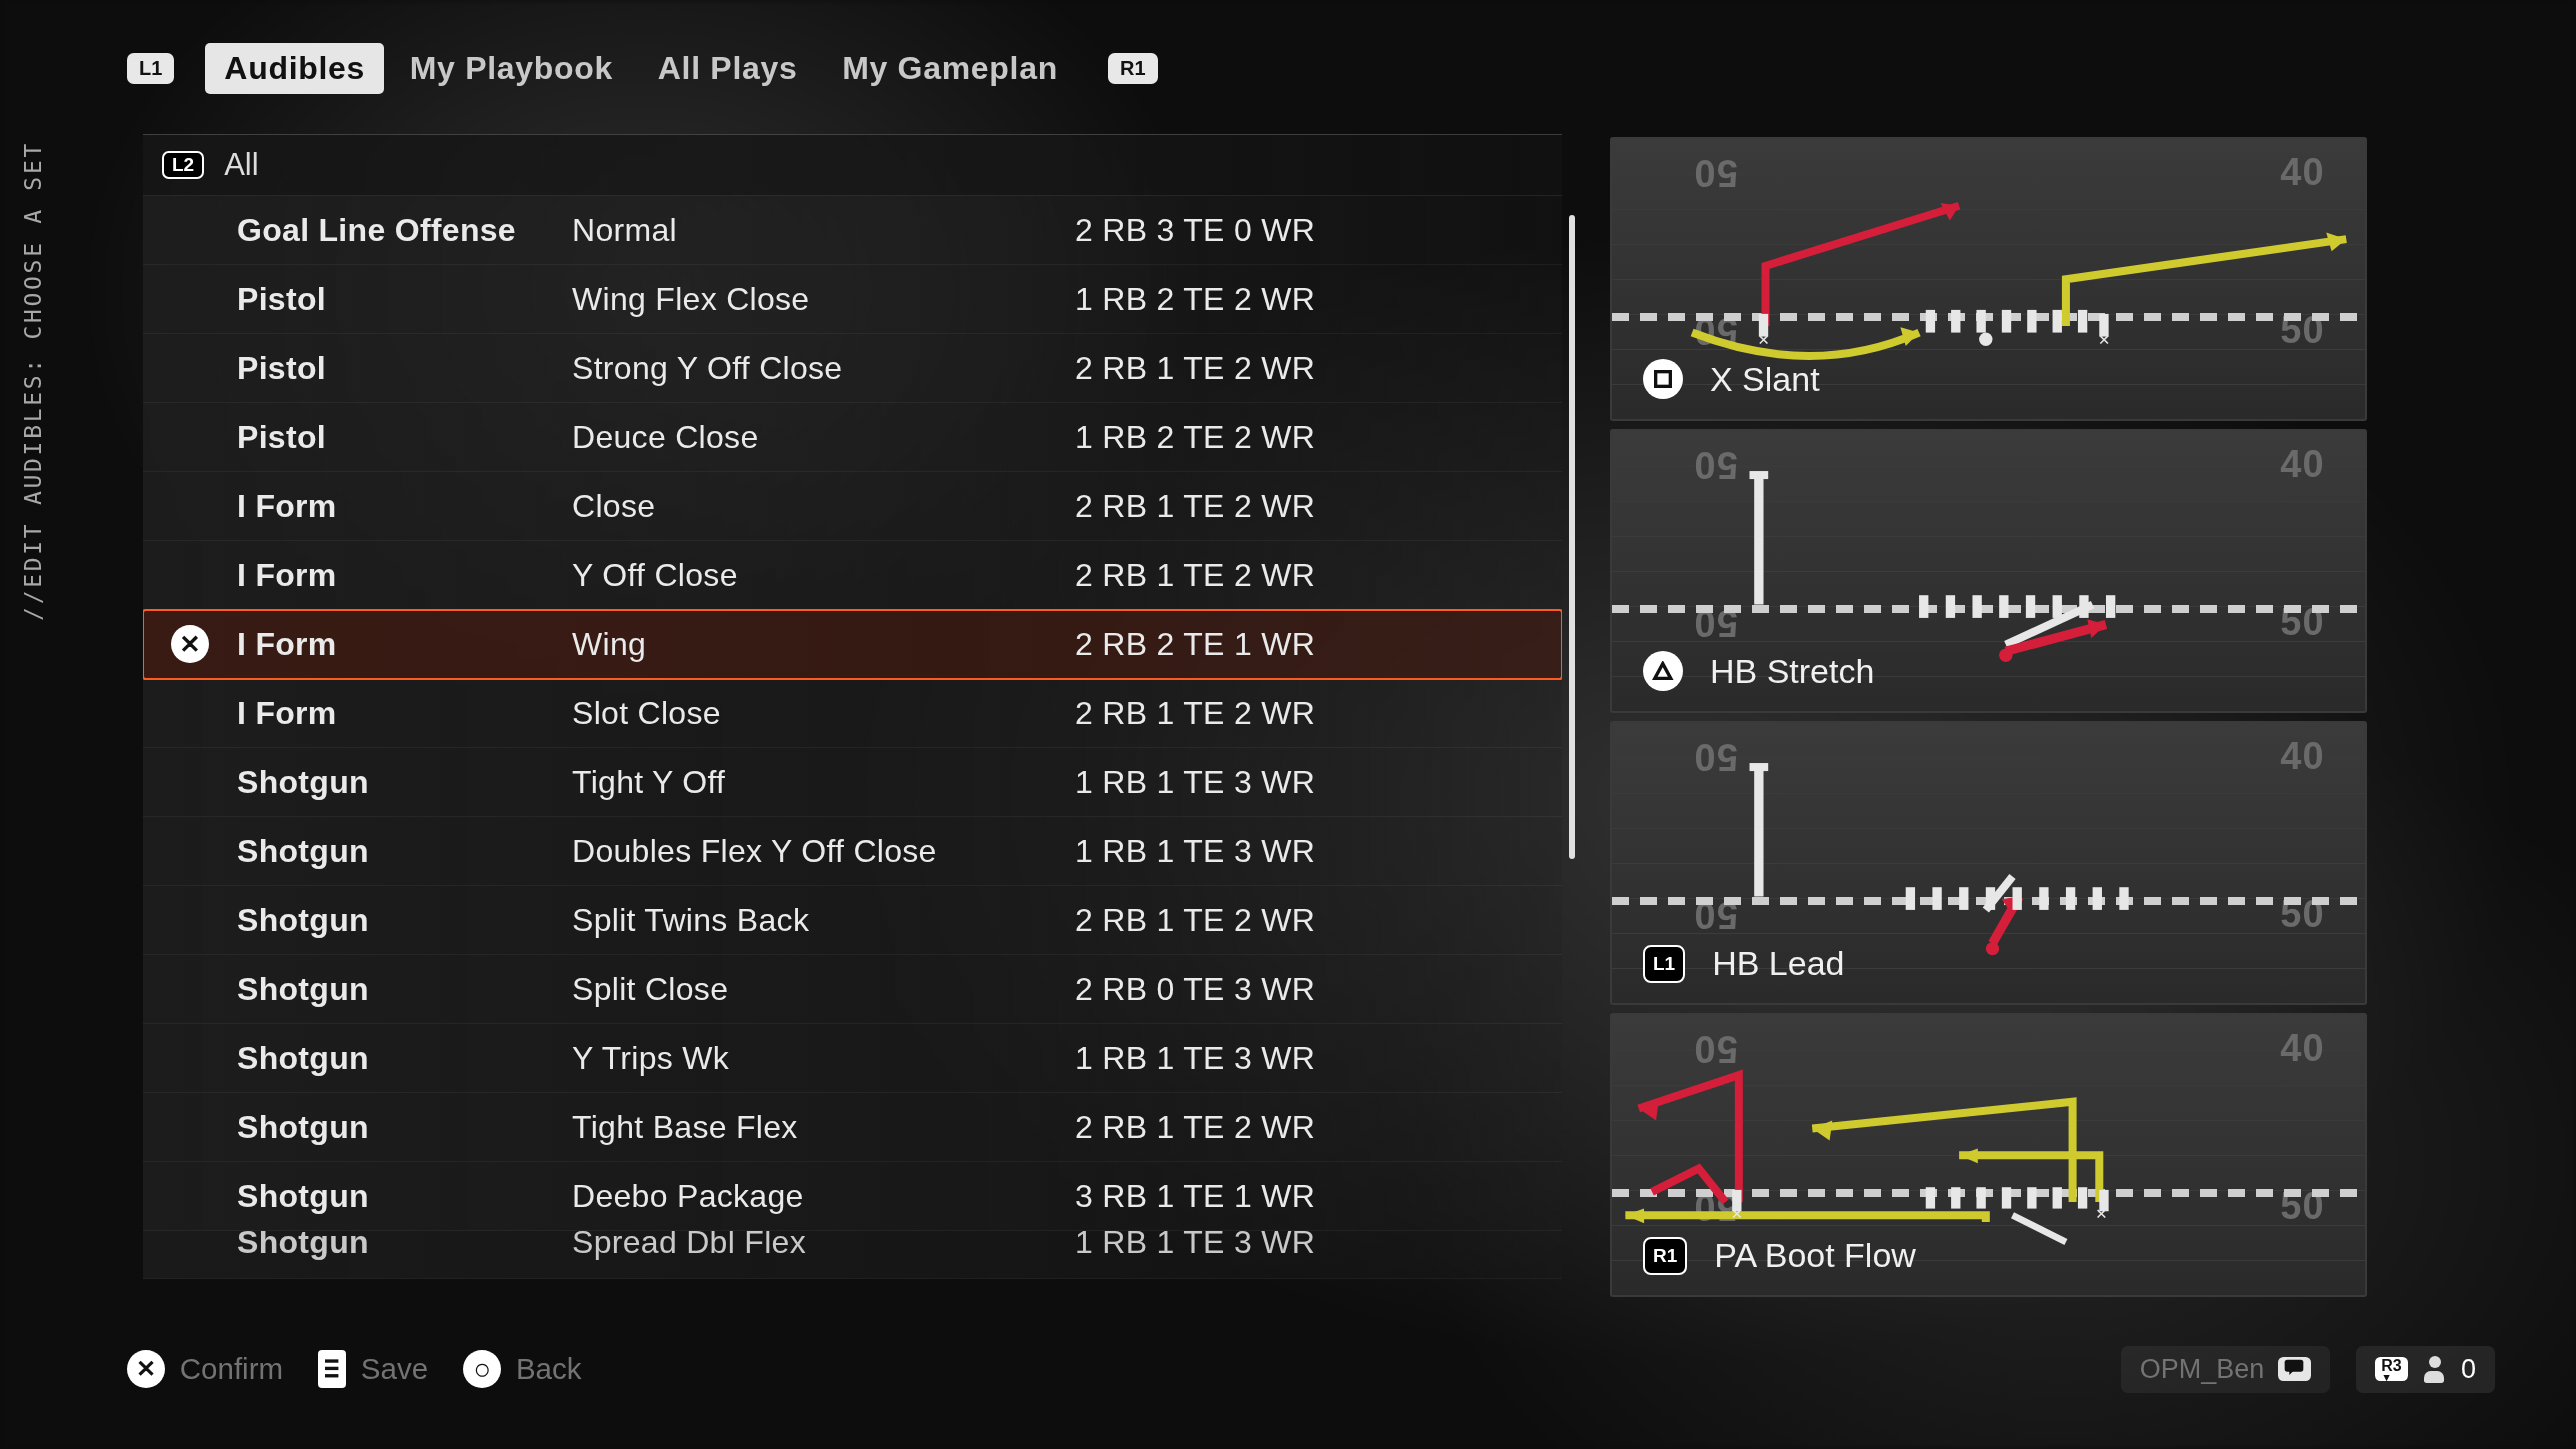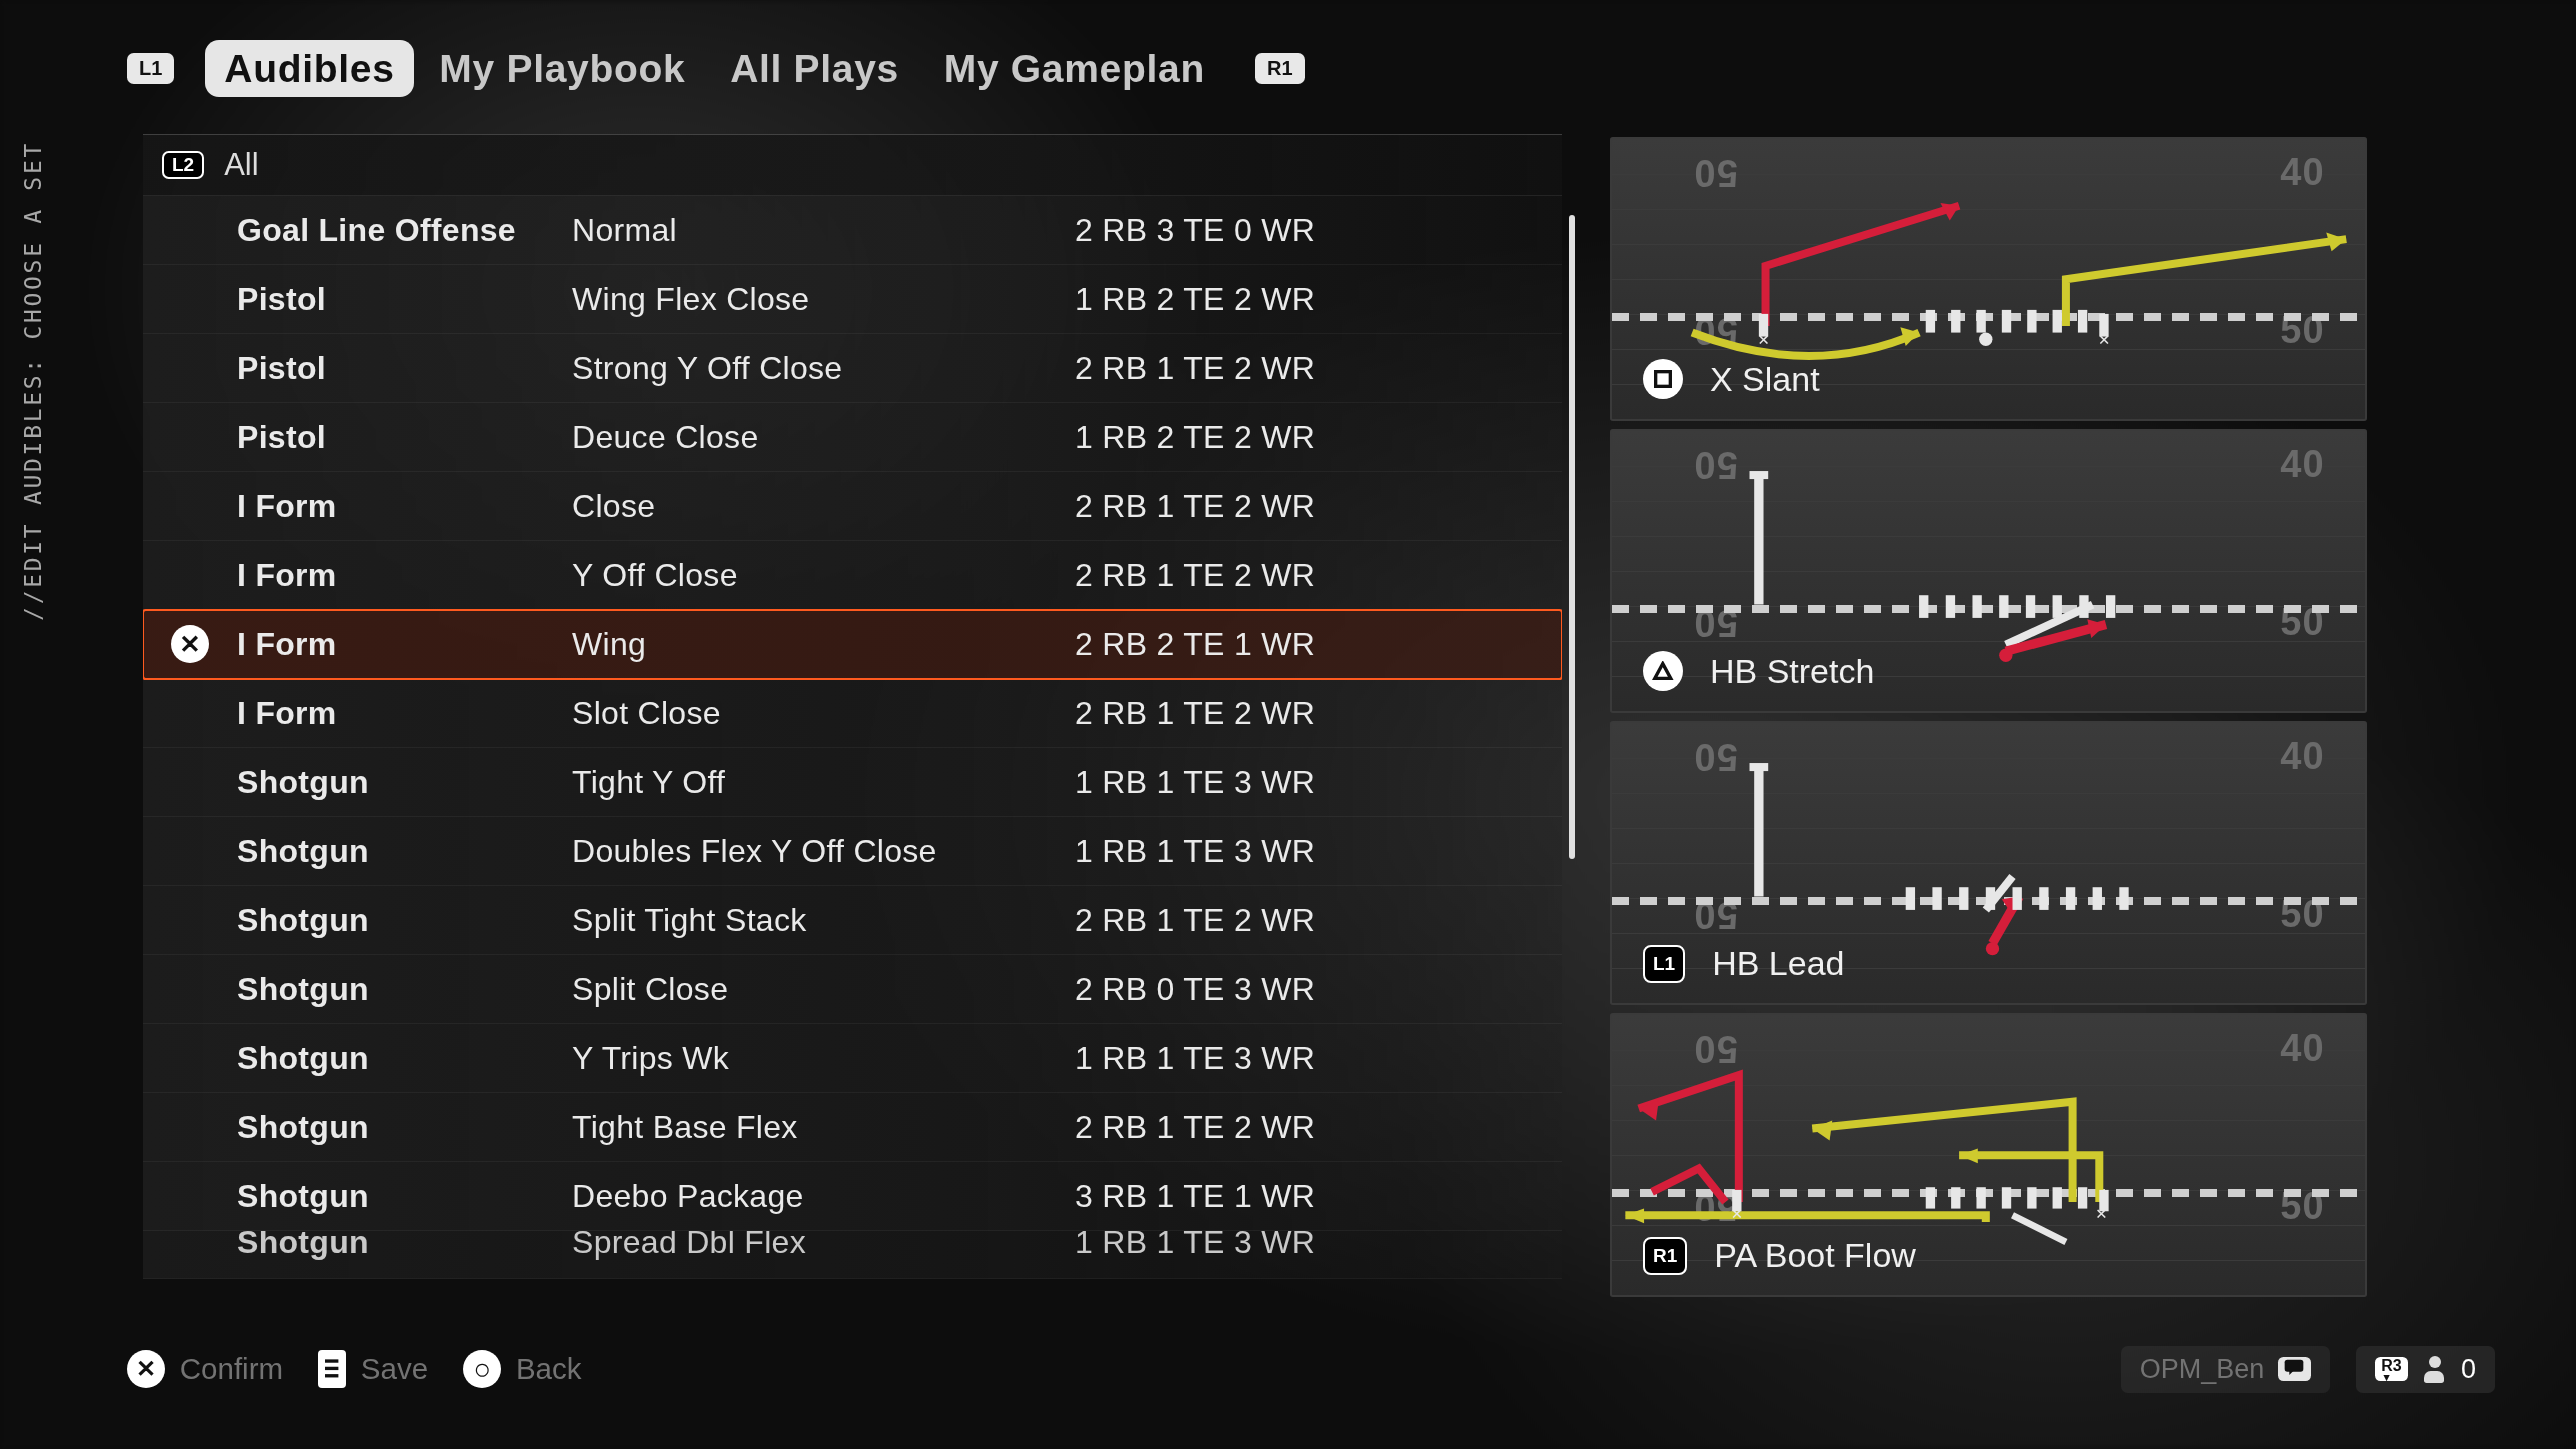--- a/index.html
+++ b/index.html
@@ -13,21 +13,21 @@
   .screen{position:absolute;inset:0;}
 
   
   .vcrumb{position:absolute;left:20px;top:141px;writing-mode:vertical-rl;text-orientation:mixed;
     transform:rotate(180deg);letter-spacing:2.7px;color:#a8a8a8;font-size:23px;font-family:Consolas,monospace;}
 
   
   .topbar{position:absolute;left:127px;top:39px;height:59px;display:flex;align-items:center;gap:31px;}
   .btn-badge{background:#e8e8e8;color:#111;font-weight:bold;font-size:20px;border-radius:6.7px;padding:4px 12px;}
   .tabs{display:flex;gap:6.7px;align-items:center;}
-  .tab{font-size:39px;color:#c8c8c8;padding:6.7px 19px;border-radius:14px;letter-spacing:0.7px;font-weight:600;}
+  .tab{font-size:32px;color:#c8c8c8;padding:6.7px 19px;border-radius:5px;letter-spacing:0.7px;font-weight:600;}
   .tab.active{background:#e6e6e6;color:#111;}
 
   
   .list-wrap{position:absolute;left:143px;top:134px;width:1419px;height:1167px;}
   .filter-row{display:flex;align-items:center;gap:20px;height:62px;width:100%;
     background:linear-gradient(90deg,rgba(22,22,22,0.92),rgba(22,22,22,0.75) 60%,rgba(22,22,22,0.4));
     border-top:1.3px solid rgba(255,255,255,0.18);
     border-bottom:1.3px solid rgba(255,255,255,0.08);
     padding-left:19px;box-sizing:border-box;}
   .badge-l2{background:#000;color:#fff;border:2px solid #fff;border-radius:6.7px;font-weight:bold;font-size:19px;padding:1.3px 8px;}
@@ -160,21 +160,21 @@
         </div>
         <div class="row">
           <div class="col-pre"></div>
           <div class="c1">Shotgun</div>
           <div class="c2">Doubles Flex Y Off Close</div>
           <div class="c3">1 RB 1 TE 3 WR</div>
         </div>
         <div class="row">
           <div class="col-pre"></div>
           <div class="c1">Shotgun</div>
-          <div class="c2">Split Tight Stack</div>
+          <div class="c2">Split Twins Back</div>
           <div class="c3">2 RB 1 TE 2 WR</div>
         </div>
         <div class="row">
           <div class="col-pre"></div>
           <div class="c1">Shotgun</div>
           <div class="c2">Split Close</div>
           <div class="c3">2 RB 0 TE 3 WR</div>
         </div>
         <div class="row">
           <div class="col-pre"></div>

